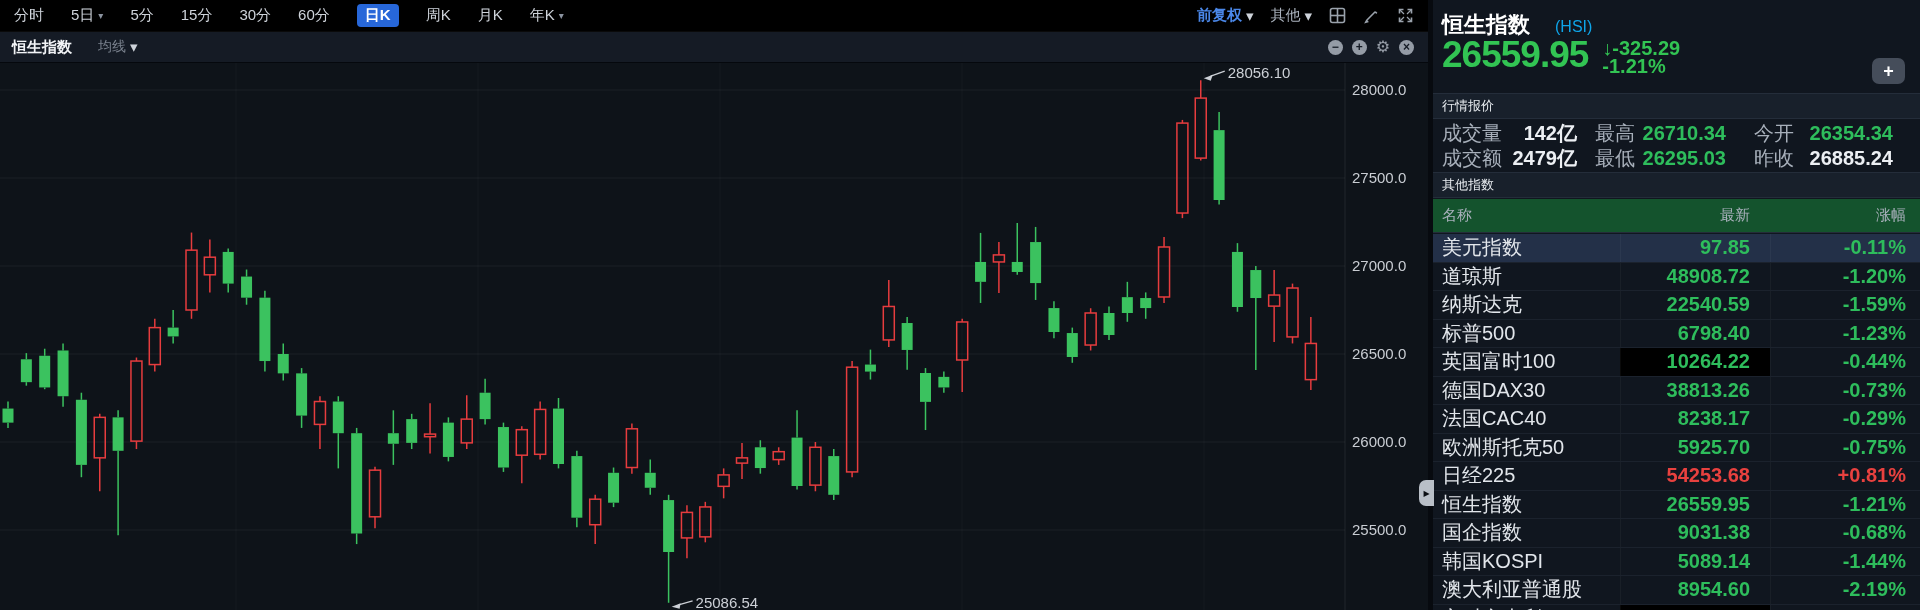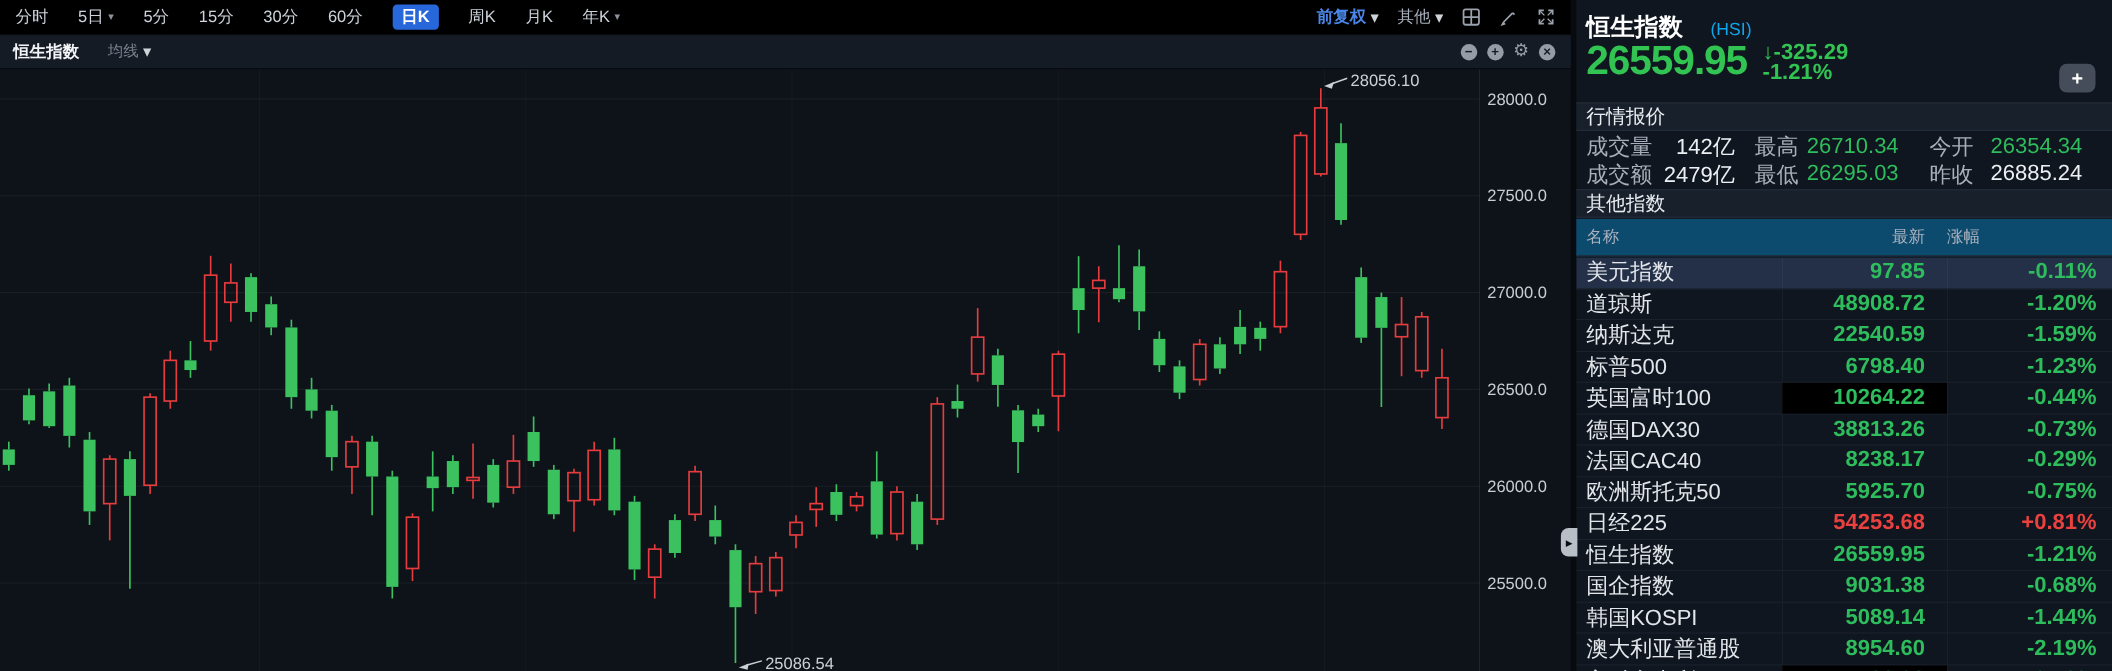--- a/index.html
+++ b/index.html
@@ -34,36 +34,36 @@
   .sp-title .t{font-size:22px;font-weight:700;color:#fff;}
   .sp-title .c{font-size:16px;color:#0ea5e9;margin-left:16px;}
   .sp-price-row{position:absolute;left:9px;top:34px;display:flex;align-items:flex-start;}
   .price{font-size:37px;font-weight:700;color:#32c453;line-height:42px;letter-spacing:-1px;}
   .chg{margin-left:14px;padding-top:5px;}
   .chg div{font-size:20px;font-weight:700;color:#32c453;line-height:18px;}
   .add-btn{position:absolute;right:15px;top:58px;width:33px;height:26px;background:#454d5a;border-radius:7px;
            color:#fff;font-size:18px;font-weight:700;display:flex;align-items:center;justify-content:center;cursor:pointer;}
   .strip{position:absolute;left:0;width:487px;height:26px;background:#18202b;border-top:1px solid #242d3a;
          border-bottom:1px solid #242d3a;display:flex;align-items:center;padding-left:9px;box-sizing:border-box;
-         font-size:18px;color:#e9edf1;text-align:center;}
+         font-size:13px;color:#e9edf1;text-align:center;}
   .quotes{position:absolute;left:0;top:121px;width:487px;height:51px;display:grid;
           grid-template-columns:148px 173px 166px;grid-auto-rows:25px;align-items:center;}
   .q-item{display:flex;justify-content:space-between;align-items:center;font-size:20px;}
   .q-item .ql{color:#a7afba;}
-  .q-item .qv{font-weight:400;}
+  .q-item .qv{font-weight:700;}
   .q-item.qc0{padding-left:9px;padding-right:4px;}
   .q-item.qc1{padding-left:14px;padding-right:28px;}
   .q-item.qc2{padding-left:0;padding-right:27px;}
   .tone-white{color:#eceff3;} .tone-down{color:#2ebd5c;} .tone-up{color:#e8413f;}
-  .tbl-head{position:absolute;left:0;top:199px;width:487px;height:34px;background:#0c4a6e;
+  .tbl-head{position:absolute;left:0;top:199px;width:487px;height:34px;background:#14532d;
             border-bottom:1px solid #242c39;display:grid;grid-template-columns:187px 150px 1fr;
             align-items:center;font-size:15px;color:#a9b1bc;box-sizing:border-box;}
   .tbl-head .h-name{padding-left:9px;}
   .tbl-head .h-last{text-align:right;padding-right:20px;}
-  .tbl-head .h-chg{text-align:left;padding-right:14px;}
+  .tbl-head .h-chg{text-align:right;padding-right:14px;}
   .rows{position:absolute;left:0;top:234px;width:487px;height:376px;overflow:hidden;}
   .rowi{height:27.5px;display:grid;grid-template-columns:187px 150px 1fr;align-items:stretch;
         border-bottom:1px solid #1b222d;font-size:20px;cursor:pointer;}
   .rowi>div{display:flex;align-items:center;}
   .cell-name{padding-left:9px;color:#e2e6eb;}
   .cell-last{justify-content:flex-end;padding-right:20px;font-weight:600;border-left:1px solid rgba(255,255,255,.04);}
   .cell-chg{justify-content:flex-end;padding-right:14px;font-weight:600;border-left:1px solid rgba(255,255,255,.04);}
   .rowi.hl-row{background:#233048;}
   .cell-last.hl-cell{background:#000000;}
   .tab-collapse{position:absolute;left:1419px;top:480px;width:15px;height:26px;background:#b9bfc7;

